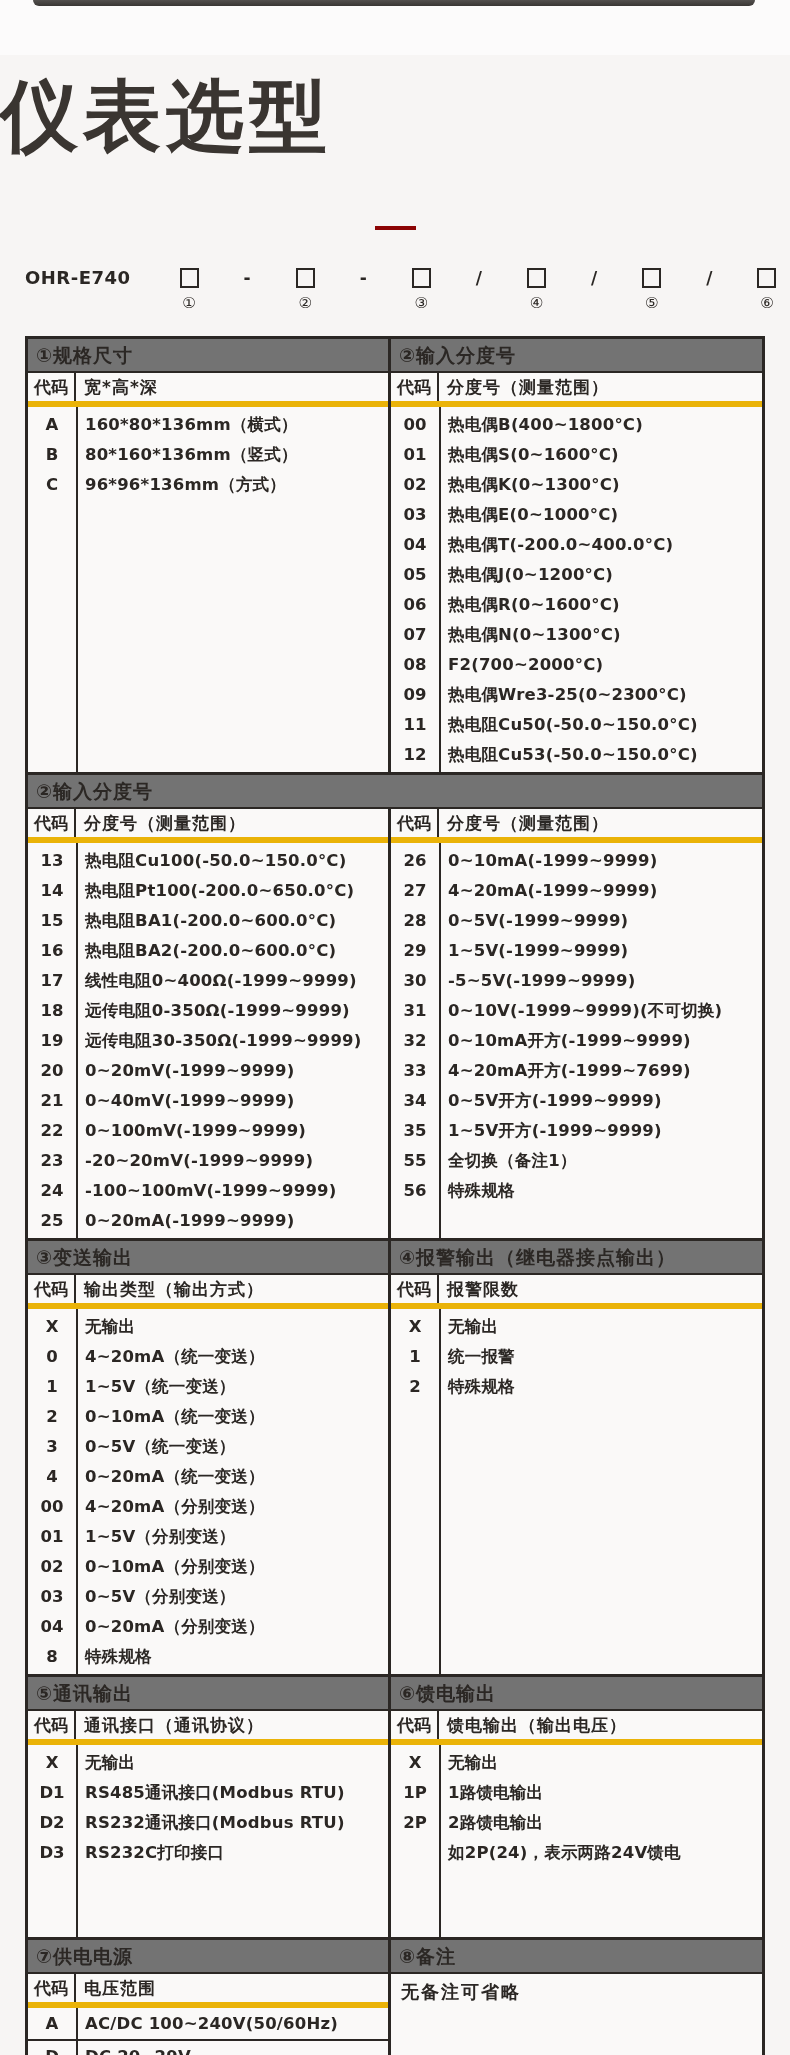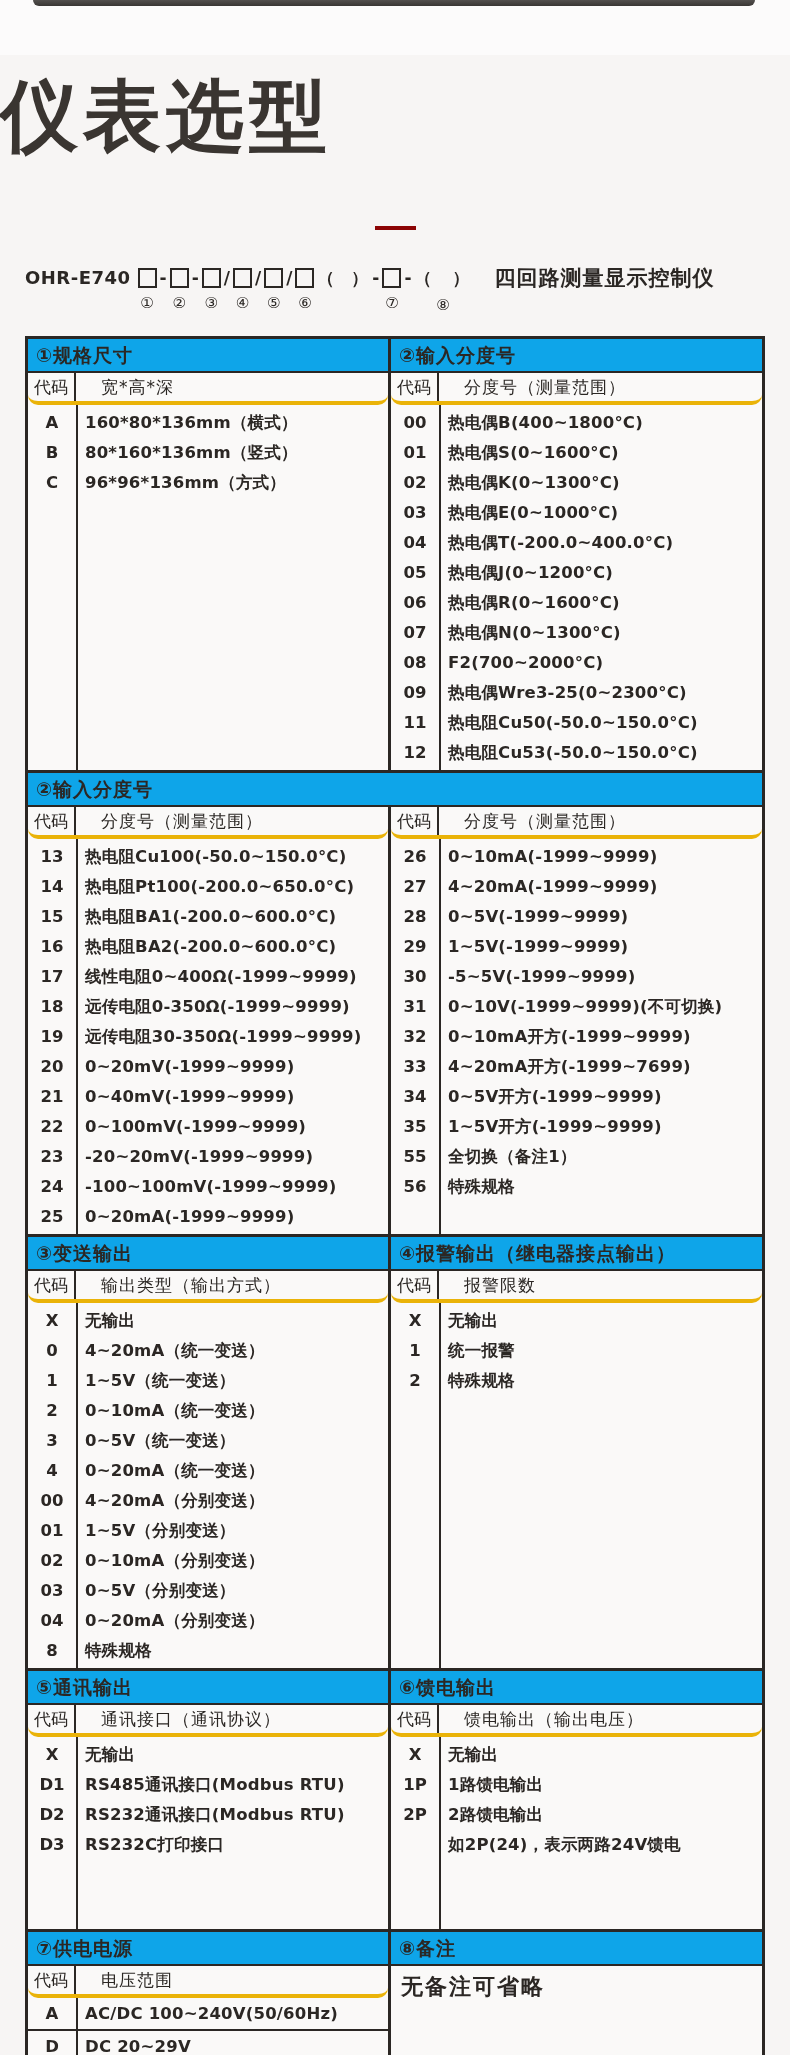--- a/index.html
+++ b/index.html
@@ -16,64 +16,64 @@
     border-radius:0 0 7px 7px;
   }
   .page-title{
     margin:10px 0 0;
     font-size:78px;font-weight:900;letter-spacing:5px;color:#3a3531;
   }
   .dash{width:41px;height:4px;background:#8c0404;margin:56px auto 0;}
   
   .model-line{
     margin:36px 0 0 25px;display:flex;align-items:flex-start;
-    font-weight:700;font-size:17px;white-space:nowrap;
+    font-weight:700;font-size:17px;white-space:nowrap;gap:42px;
   }
   .model-line .tok{line-height:24px;padding:0 2px;}
   .model-prefix{font-size:18px;line-height:24px;letter-spacing:0.5px;margin-right:6px;}
   .unit{display:inline-flex;flex-direction:column;align-items:center;margin:0 1px;}
   .unit .box{width:15px;height:16px;border:2px solid #2b2724;margin-top:2px;background:transparent;}
   .unit .ptxt{line-height:24px;letter-spacing:2px;}
   .marker{font-size:15px;font-weight:400;line-height:20px;margin-top:5px;}
   .model-suffix{font-size:21px;line-height:24px;margin-left:22px;letter-spacing:1px;}
   
   .tbl{
     margin:21px 25px 0;width:740px;box-sizing:border-box;
     border:3px solid #2b2724;background:#faf9f8;
   }
   .band{box-sizing:border-box;}
   .band + .band{border-top:3px solid #2b2724;}
   .pair,.split{display:flex;align-items:stretch;}
   .half{display:flex;flex-direction:column;box-sizing:border-box;}
   .half.left{width:363px;border-right:3px solid #2b2724;}
   .half.right{flex:1;}
   .sec-head{
-    background:#0ea5e9;font-size:19px;font-weight:700;
+    background:#737373;font-size:19px;font-weight:700;
     padding:4px 8px 3px;line-height:25px;
     border-bottom:2px solid #2b2724;letter-spacing:1px;
   }
   .colhead{
     display:flex;height:28px;line-height:28px;
-    border-bottom:4px solid #eab308;font-size:17px;font-weight:400;border-radius:10px;
+    border-bottom:6px solid #eab308;font-size:17px;font-weight:700;
   }
   .colhead .code{width:48px;text-align:center;border-right:2px solid #2b2724;box-sizing:border-box;flex:none;}
-  .colhead .desc{padding-left:25px;letter-spacing:1px;}
+  .colhead .desc{padding-left:8px;letter-spacing:1px;}
   .body{position:relative;flex:1;padding:3px 0 2px;}
   .body.with-col::before{
     content:"";position:absolute;left:48px;top:0;bottom:0;width:2px;background:#2b2724;
   }
   .row{display:flex;height:30px;line-height:30px;font-size:16.5px;font-weight:700;}
   .code{width:48px;text-align:center;flex:none;box-sizing:border-box;}
   .desc{flex:1;padding-left:9px;white-space:nowrap;letter-spacing:0.2px;}
   
   .ruled{padding:0;}
   .ruled .row{height:31px;line-height:31px;border-bottom:2px solid #2b2724;}
   .ruled .row:last-child{border-bottom:none;}
   
-  .plain-body{font-size:22px;font-weight:700;padding:6px 10px;letter-spacing:2px;}
+  .plain-body{font-size:18px;font-weight:700;padding:6px 10px;letter-spacing:2px;}
   .band4 .body{min-height:187px;}
 </style>
 </head>
 <body>
 
 <div class="top-white"></div>
 <div class="top-bar"></div>
 
 <h1 class="page-title">仪表选型</h1>
 <div class="dash"></div>

